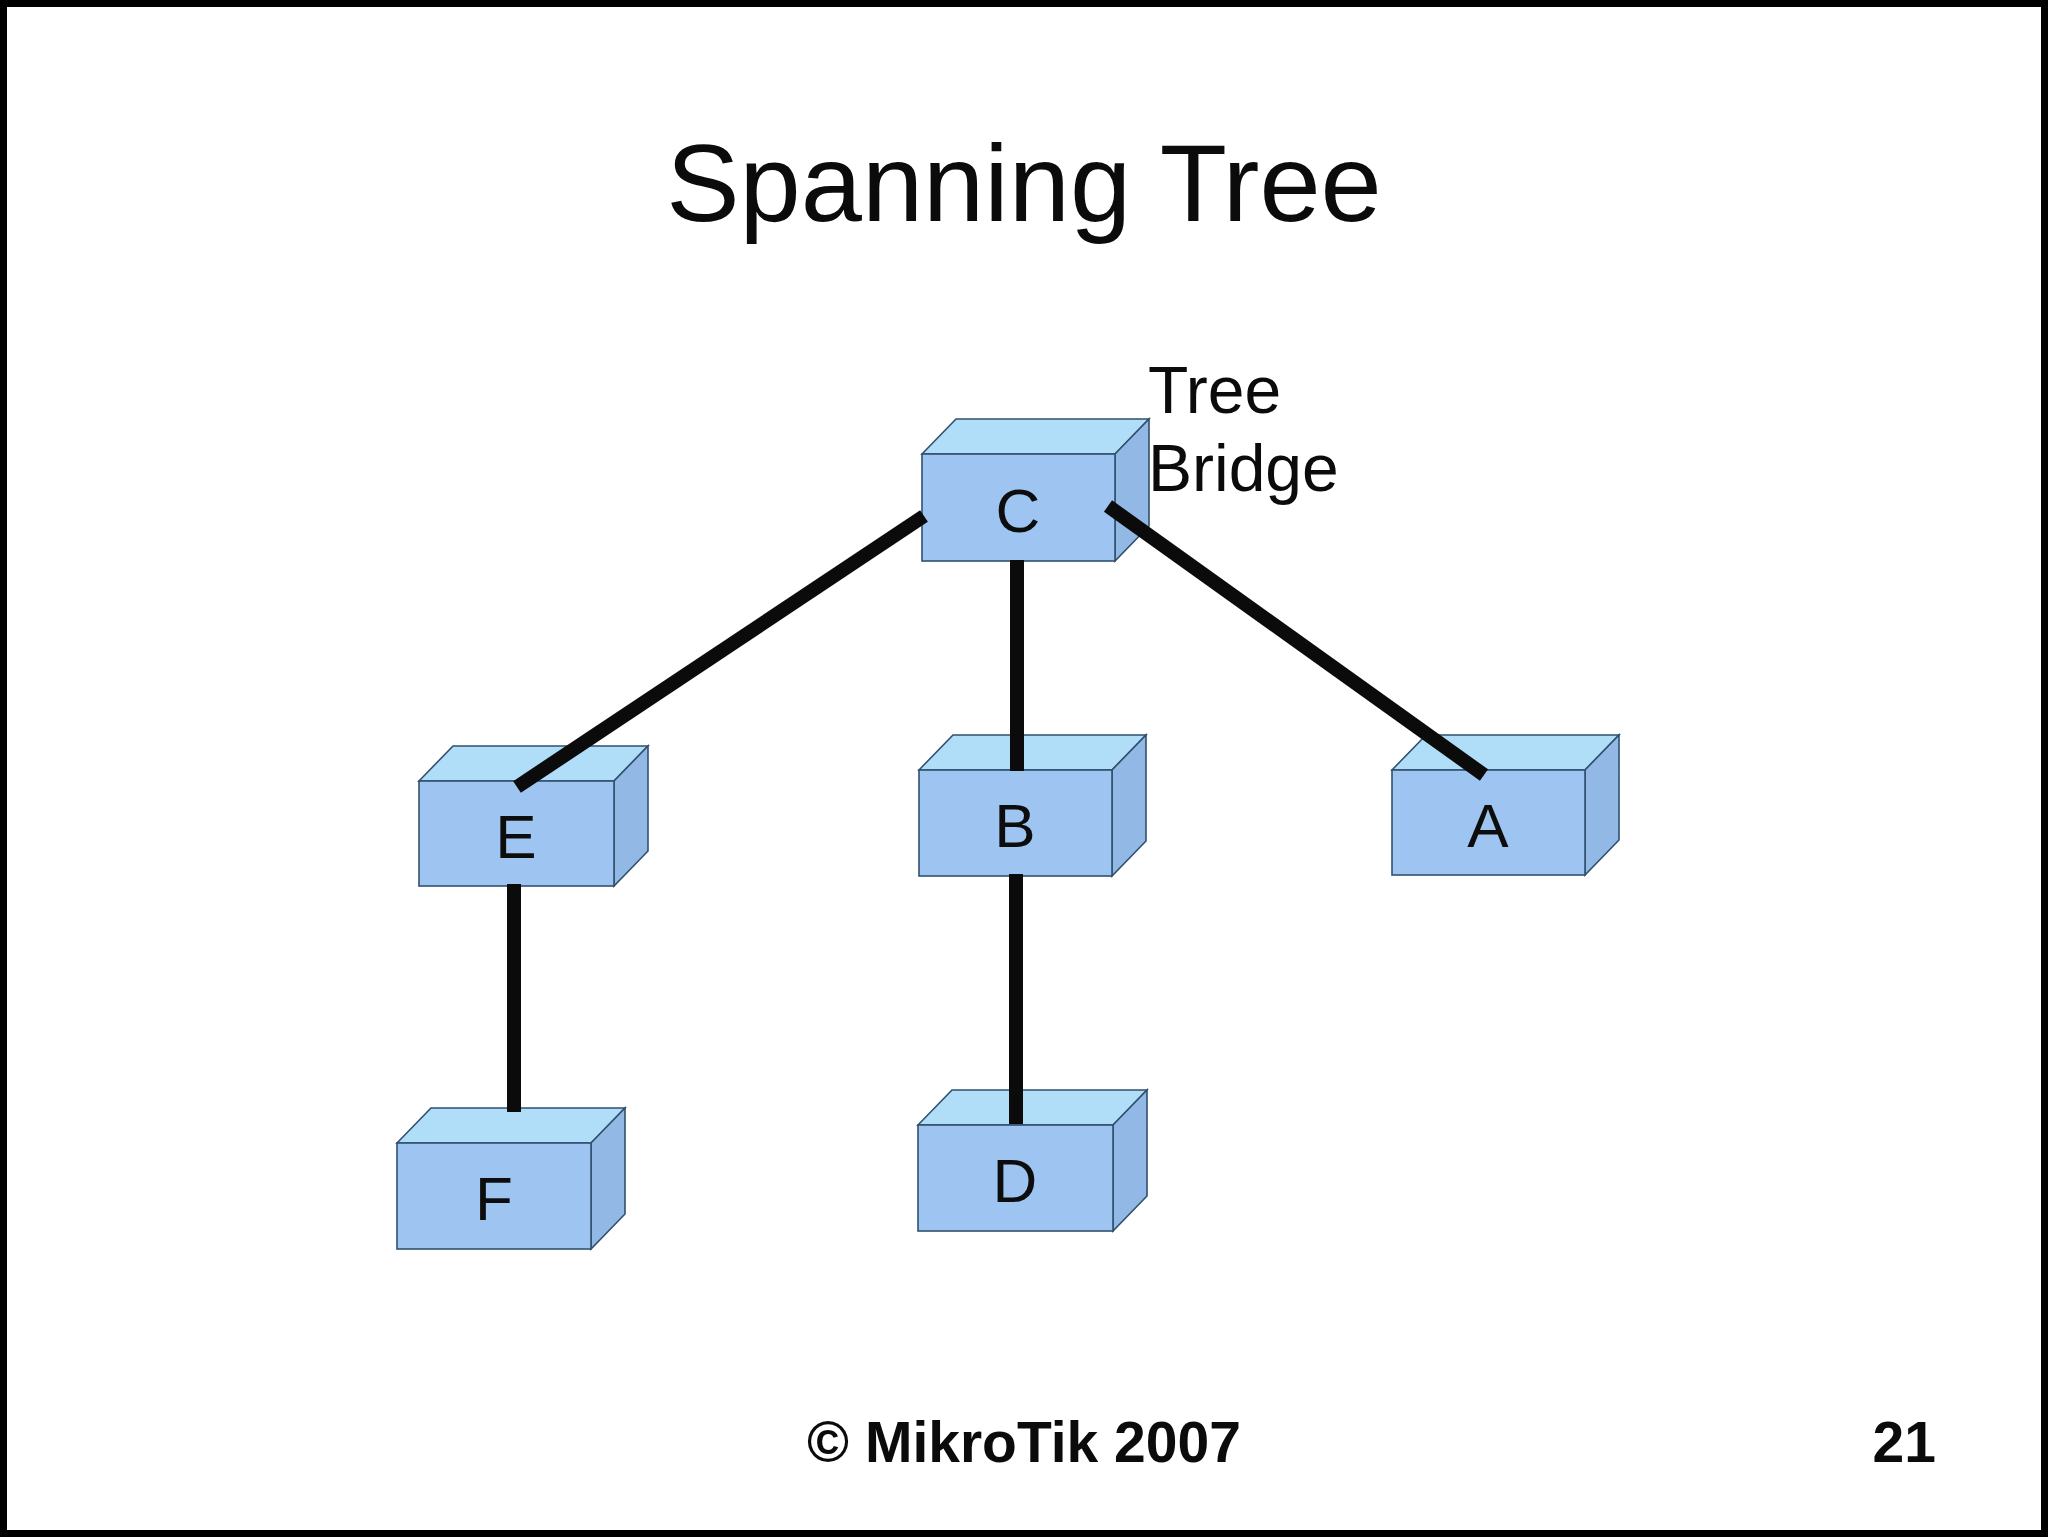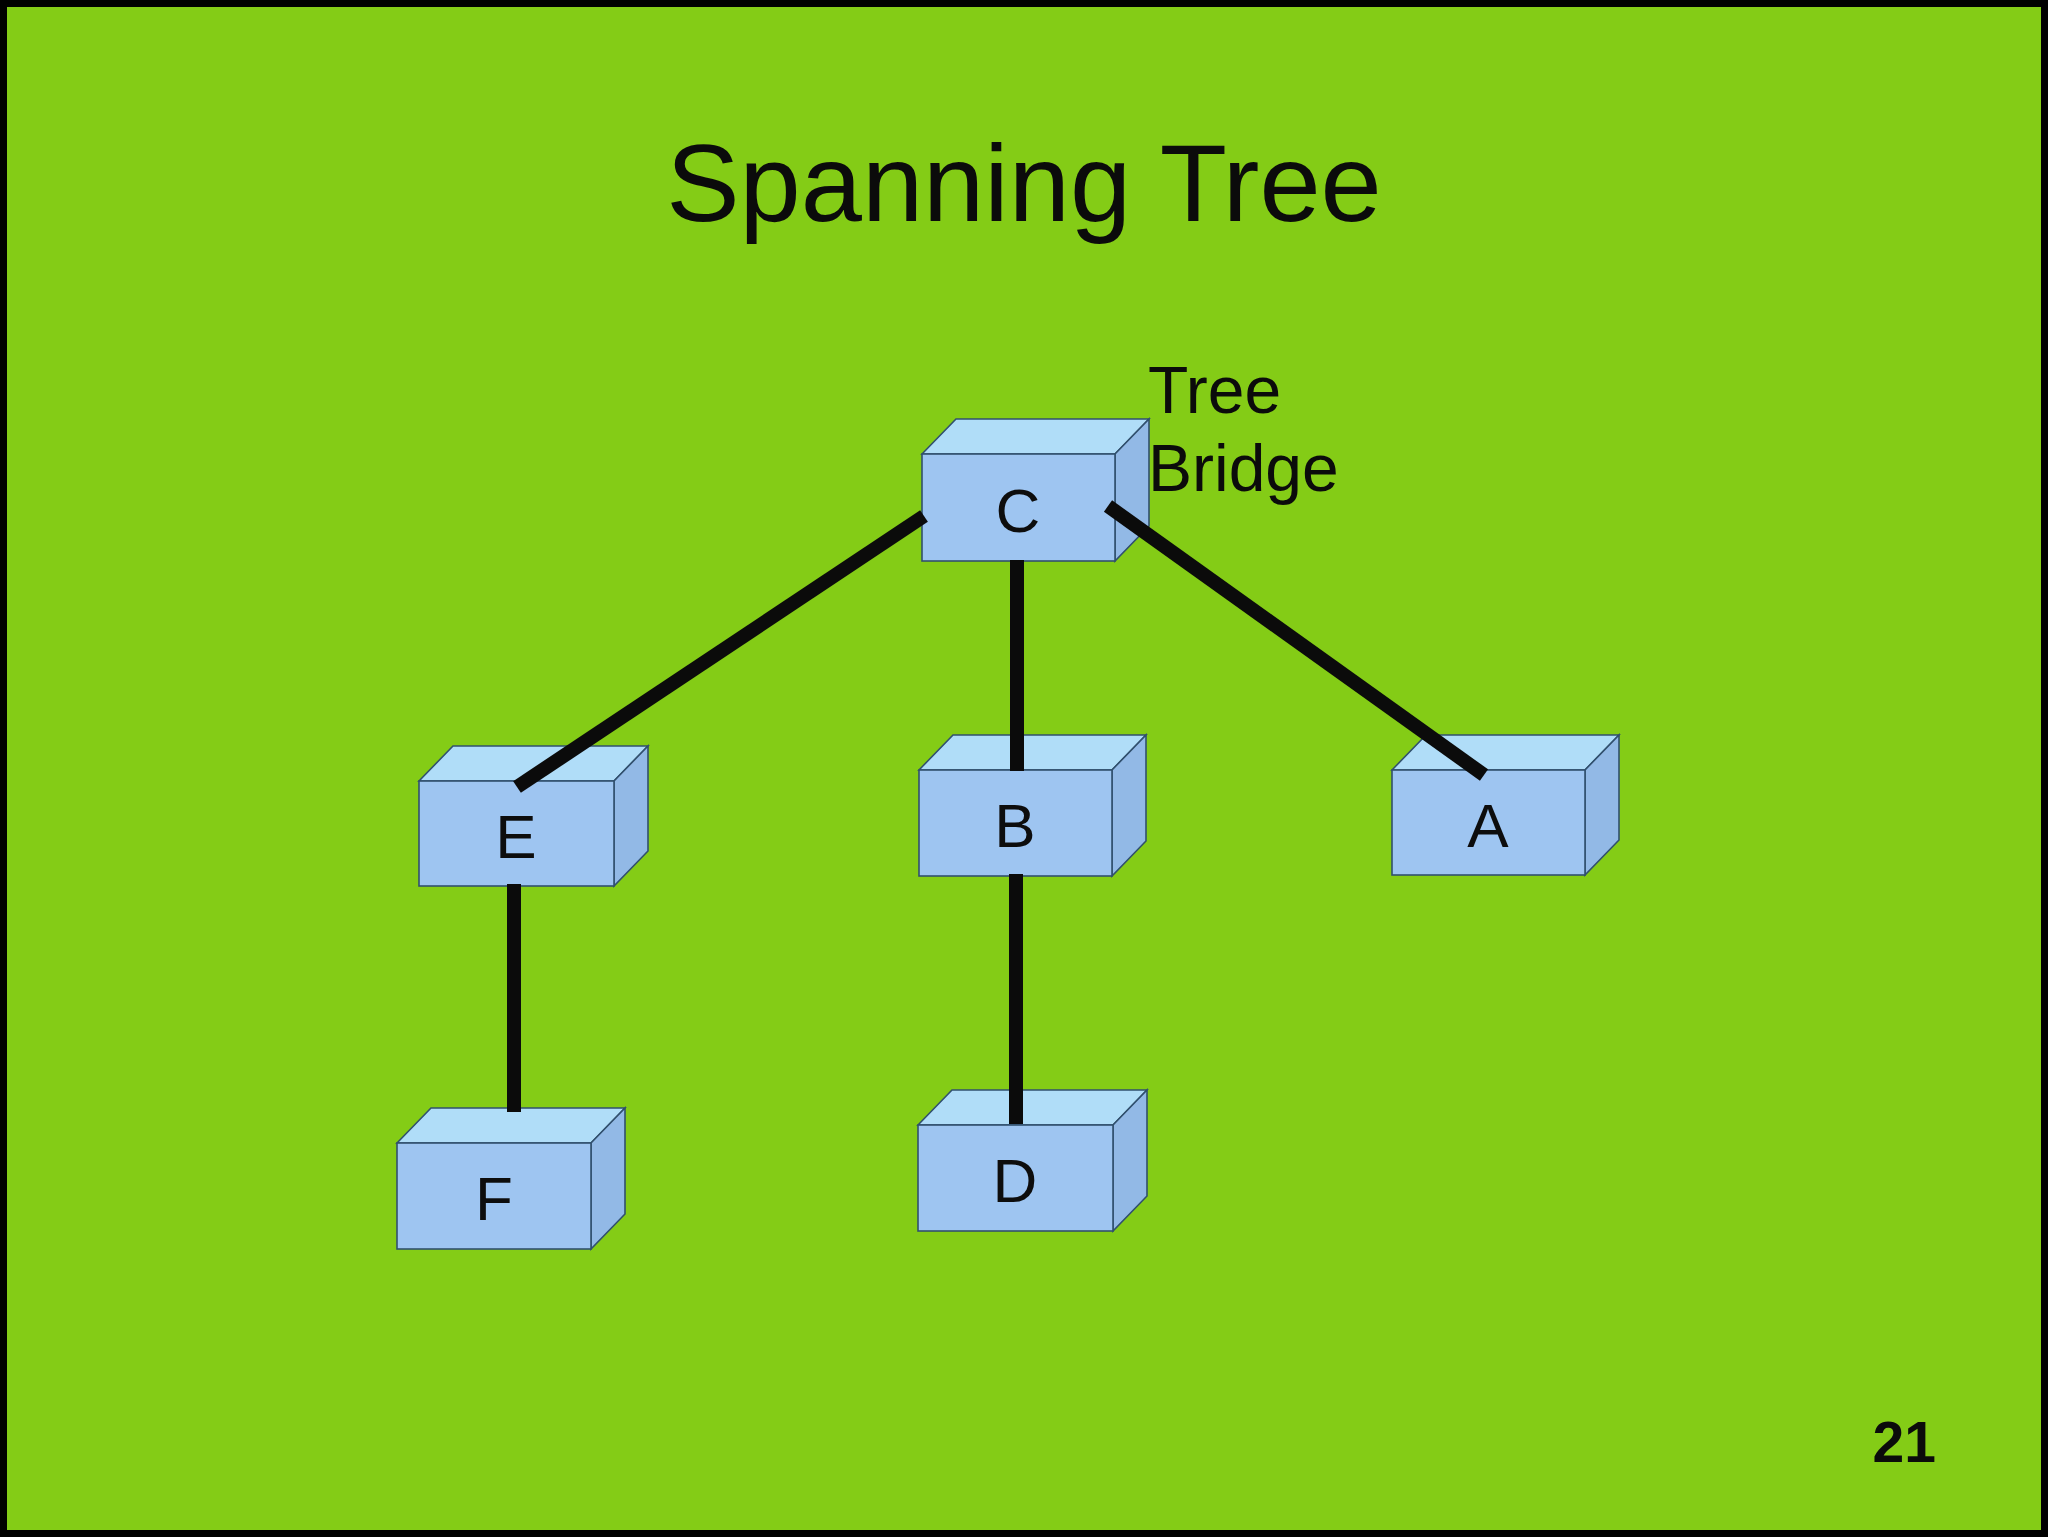--- a/index.html
+++ b/index.html
@@ -1,20 +1,20 @@
 <!DOCTYPE html>
 <html><head>
 <meta charset="utf-8">
 <style>
   html, body { margin: 0; padding: 0; background: #888; }
   .slide {
     position: relative;
     width: 2048px;
     height: 1537px;
-    background: #84cc16;
+    background: #ffffff;
     border: 7px solid #000000;
     box-sizing: border-box;
     overflow: hidden;
     font-family: "Liberation Sans", sans-serif;
     color: #0d0d0d;
   }
   .title {
     position: absolute;
     left: 0; right: 0;
     top: 112px;
@@ -119,15 +119,16 @@
     <line x1="1009" y1="867" x2="1009" y2="1117" stroke-width="14" stroke-linecap="butt" stroke="#0B0B0B"></line>
 
     <text class="node-label" x="1011" y="503" text-anchor="middle" dominant-baseline="central" fill="#0D0D0D">C</text>
     <text class="node-label" x="509" y="829" text-anchor="middle" dominant-baseline="central" fill="#0D0D0D">E</text>
     <text class="node-label" x="1008" y="818" text-anchor="middle" dominant-baseline="central" fill="#0D0D0D">B</text>
     <text class="node-label" x="1481" y="818" text-anchor="middle" dominant-baseline="central" fill="#0D0D0D">A</text>
     <text class="node-label" x="487" y="1191" text-anchor="middle" dominant-baseline="central" fill="#0D0D0D">F</text>
     <text class="node-label" x="1008" y="1173" text-anchor="middle" dominant-baseline="central" fill="#0D0D0D">D</text>
   </svg>
 
+  <div class="footer-copyright">© MikroTik 2007</div>
   <div class="page-number">21</div>
 
 </div>
 
 </body></html>

